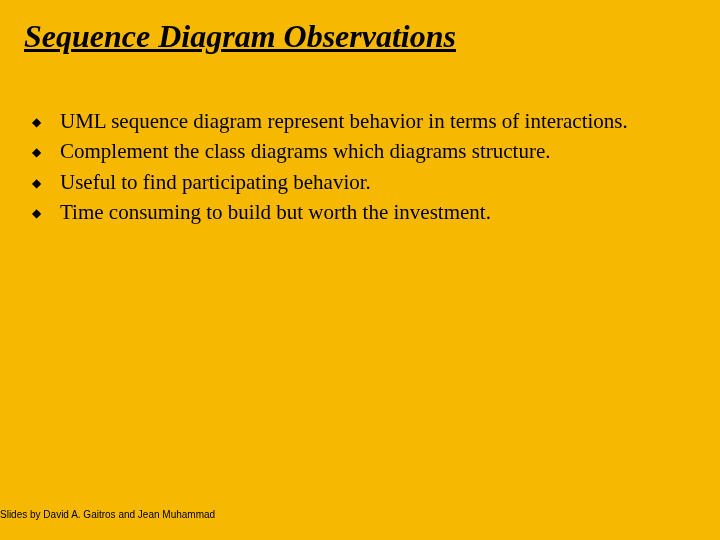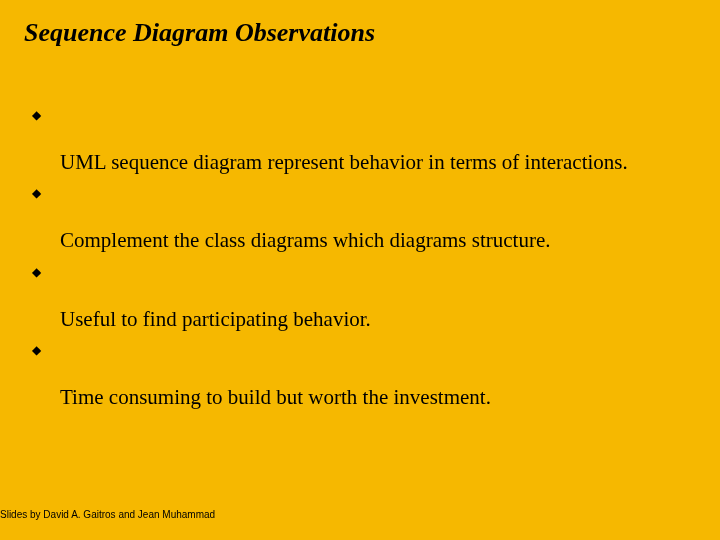--- a/index.html
+++ b/index.html
@@ -8,22 +8,23 @@
       height: 540px;
       background: #f6b800;
       font-family: "Times New Roman", Times, serif;
       color: #000;
       position: relative;
       overflow: hidden;
     }
     .title {
       font-style: italic;
       font-weight: bold;
-      font-size: 26px;
+      font-size: 32px;
       padding: 18px 0 0 24px;
+      text-decoration: underline;
     }
     .bullets {
       padding: 52px 60px 0 30px;
       list-style: none;
     }
     .bullets li {
       display: flex;
       align-items: flex-start;
       font-size: 21px;
       line-height: 1.35;
@@ -32,21 +33,20 @@
     .bullet-marker {
       font-size: 12px;
       width: 30px;
       flex-shrink: 0;
       padding-top: 7px;
       text-align: left;
       padding-left: 2px;
     }
     .bullet-text {
       flex: 1;
-      margin-top: 48px;
     }
     .footer {
       position: absolute;
       bottom: 20px;
       left: 0;
       right: 0;
       font-family: Arial, Helvetica, sans-serif;
       font-size: 10px;
     }
   </style>

